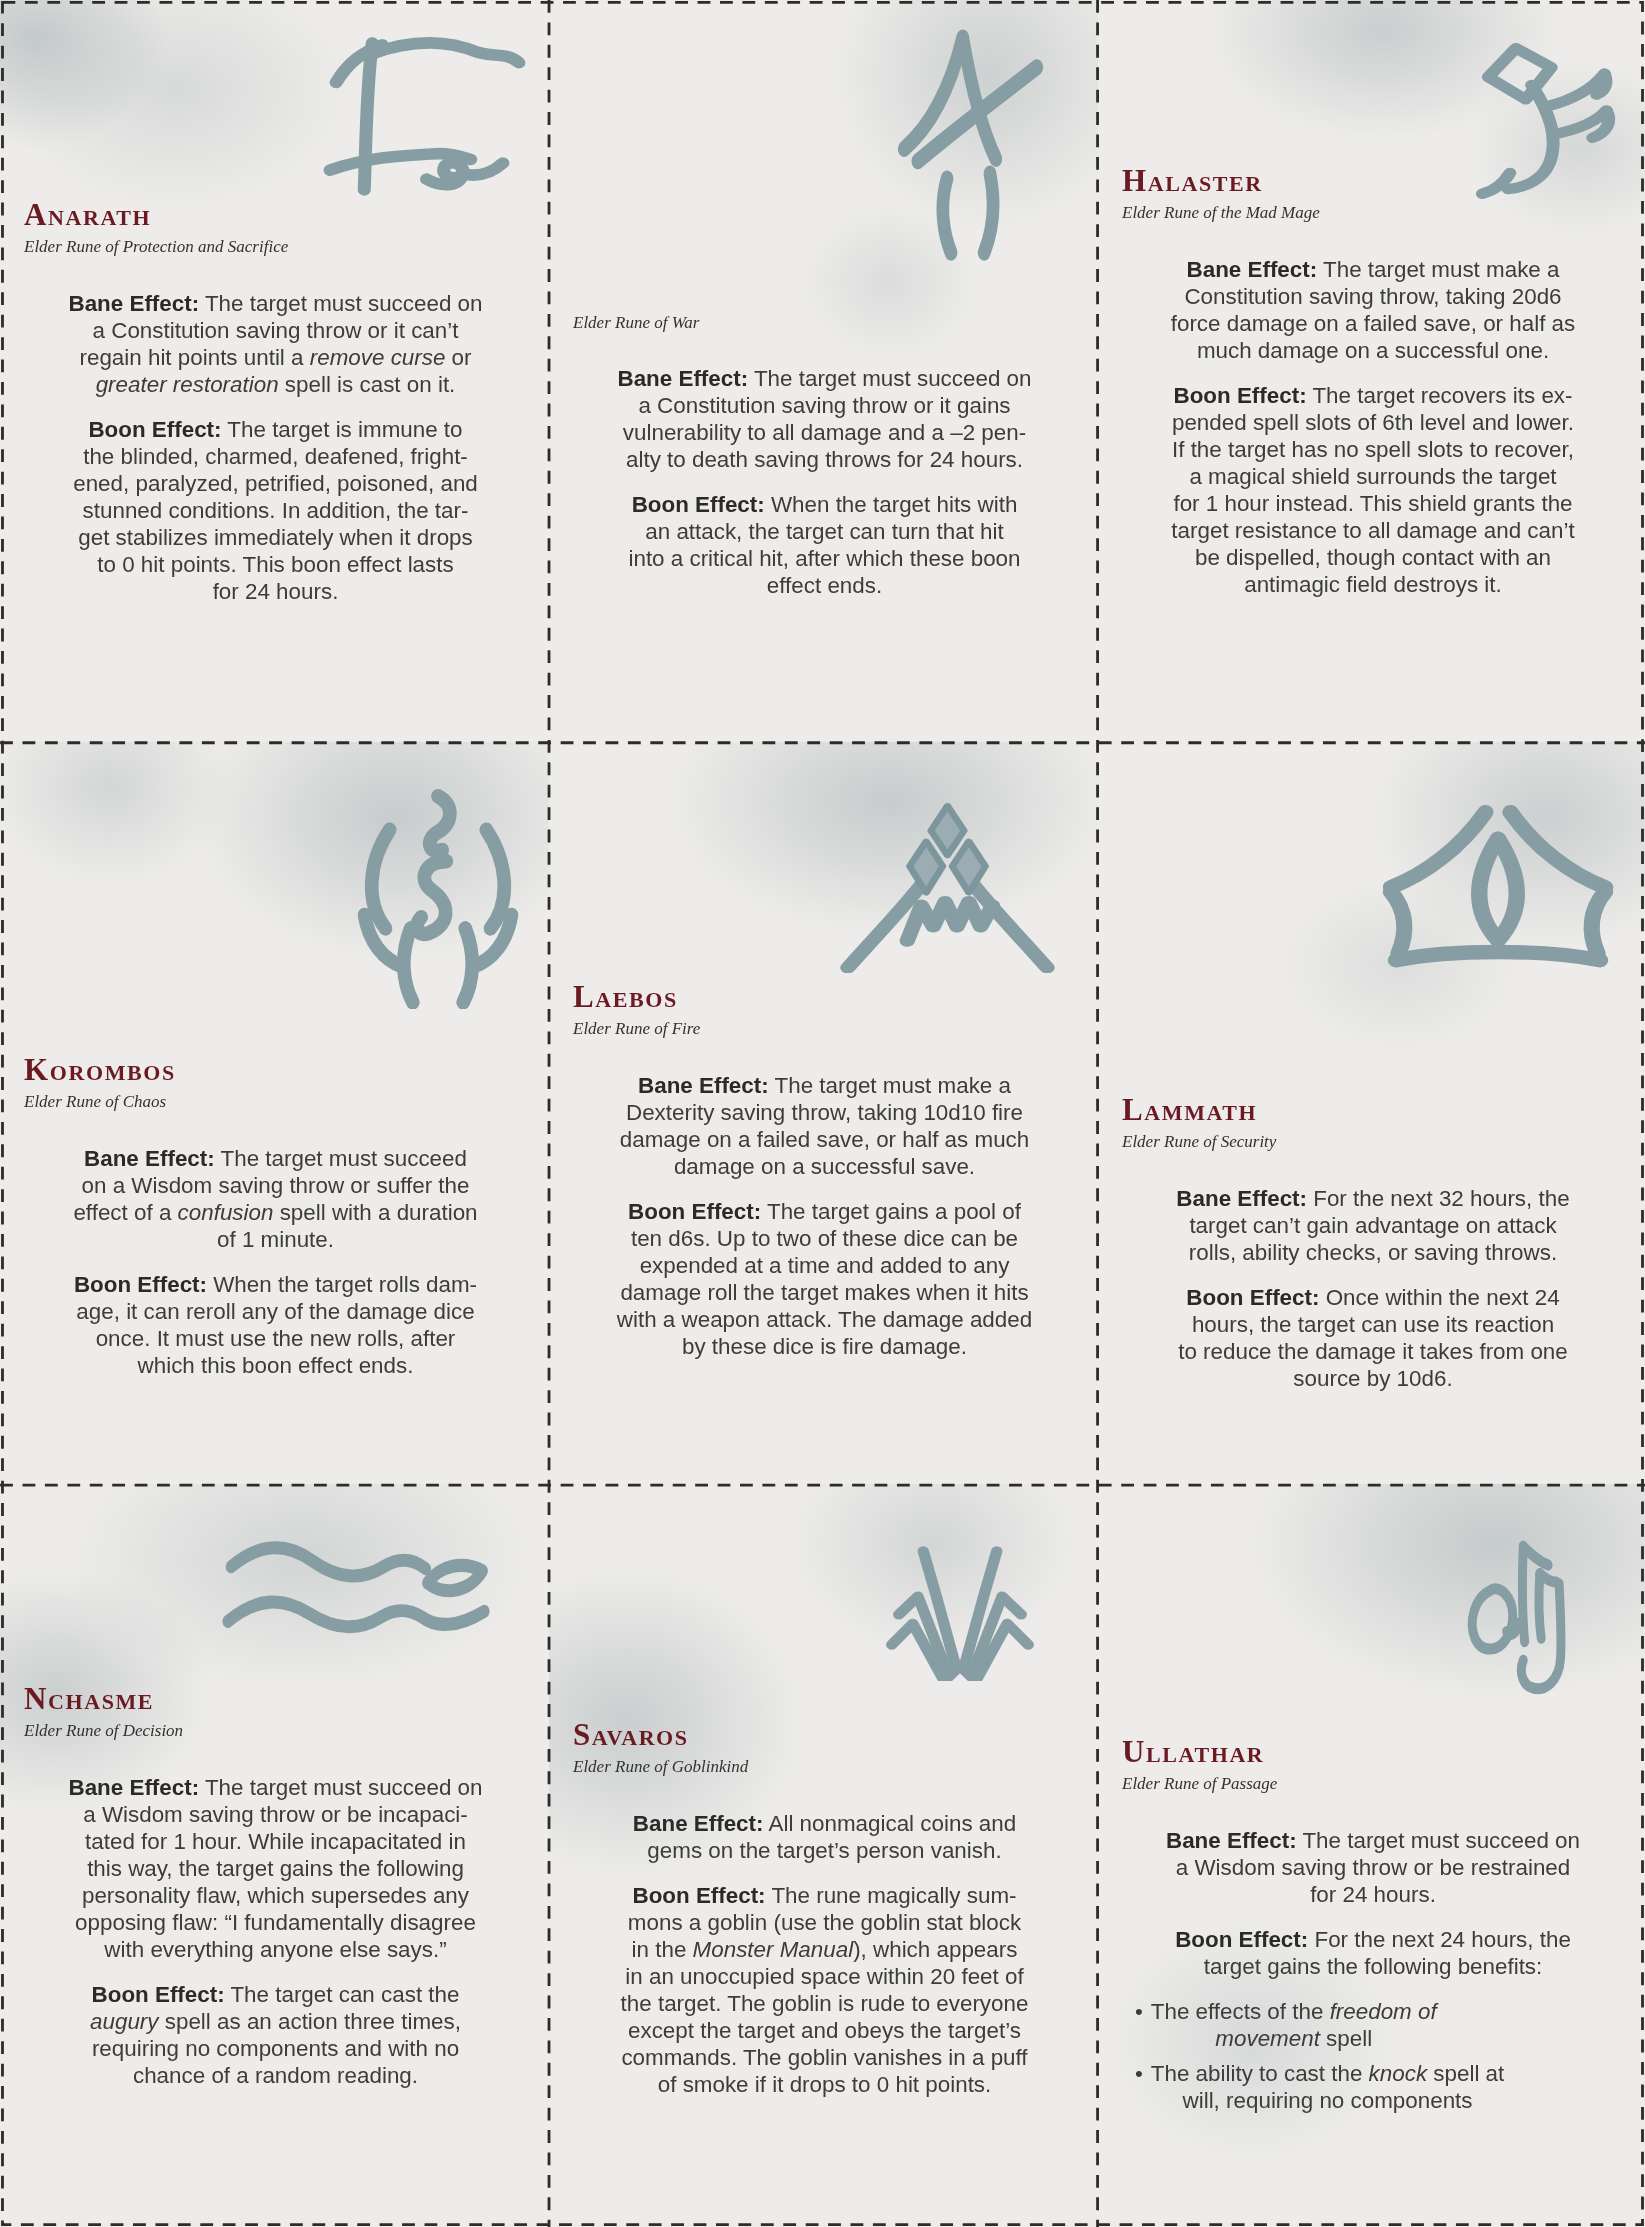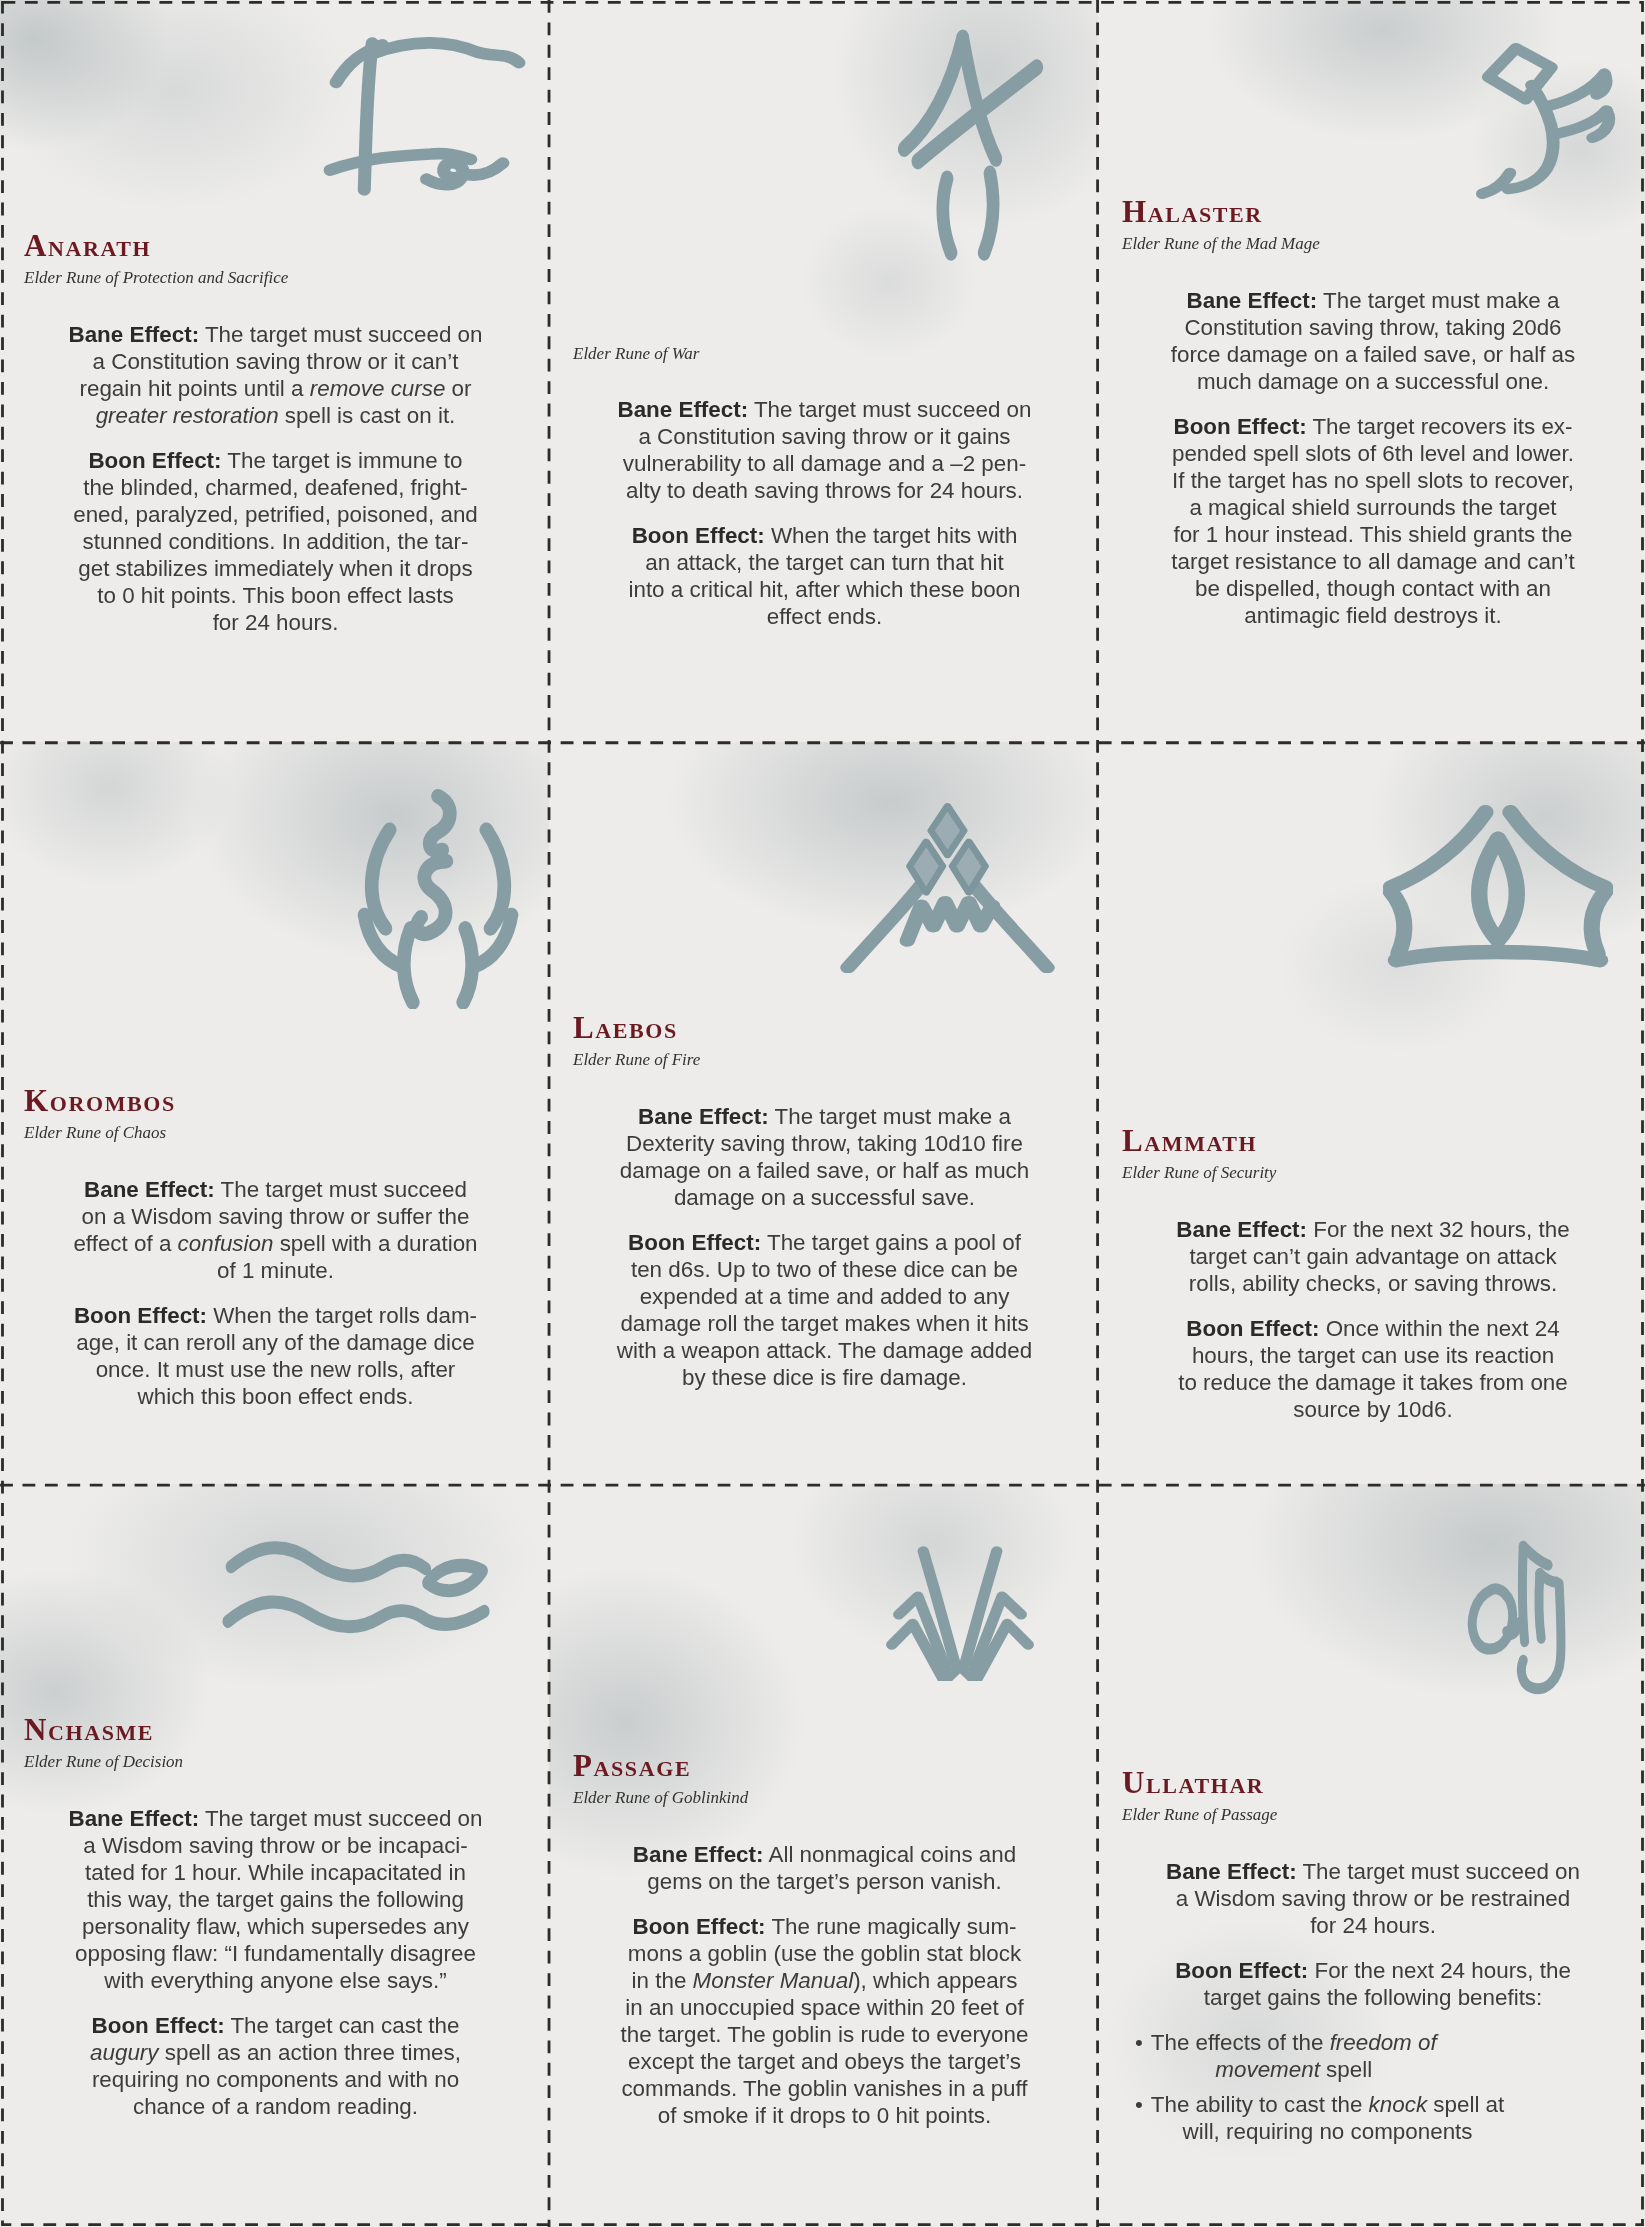--- a/index.html
+++ b/index.html
@@ -39,21 +39,21 @@
   .c7::before{background:
     radial-gradient(224px 176px at 10% 28%, rgba(152,164,167,.4), transparent 70%),
     radial-gradient(336px 192px at 55% 10%, rgba(152,164,167,.32), transparent 70%);}
   .c8::before{background:
     radial-gradient(256px 224px at 14% 32%, rgba(152,164,167,.42), transparent 70%),
     radial-gradient(208px 160px at 70% 8%, rgba(152,164,167,.3), transparent 70%);}
   .c9::before{background:
     radial-gradient(352px 224px at 72% 8%, rgba(158,169,171,.5), transparent 70%),
     radial-gradient(208px 176px at 28% 75%, rgba(158,169,171,.28), transparent 70%);}
 
-  .content{position:relative;padding:0 22px 0 24px;z-index:2;margin-top:31px;}
+  .content{position:relative;padding:0 22px 0 24px;z-index:2;}
   .c1 .content{padding-top:199px;}
   .c2 .content{padding-top:307px;}
   .c3 .content{padding-top:165px;}
   .c4 .content{padding-top:312px;}
   .c5 .content{padding-top:239px;}
   .c6 .content{padding-top:352px;}
   .c7 .content{padding-top:199px;}
   .c8 .content{padding-top:235px;}
   .c9 .content{padding-top:252px;}
 
@@ -308,21 +308,21 @@
       <svg class="rune r8" viewBox="0 0 100 100" preserveAspectRatio="none">
         <path d="M31,14 L38,42 L49,88"></path>
         <path d="M73,14 L66,42 L55,88"></path>
         <path d="M17,56 L28,44 L44,92"></path>
         <path d="M87,56 L76,44 L60,92"></path>
         <path d="M13,76 L25,62 L42,98"></path>
         <path d="M91,76 L79,62 L62,98"></path>
         <path d="M44,99 L52,90 L60,99"></path>
       </svg>
       <div class="content">
-        <h2 class="title">Passage</h2>
+        <h2 class="title">Savaros</h2>
         <p class="subtitle">Elder Rune of Goblinkind</p>
         <div class="paras">
             <p class="para"><span class="ptext"><b>Bane Effect:</b><span> All nonmagical coins and
 gems on the target’s person vanish.</span></span></p>
             <p class="para"><span class="ptext"><b>Boon Effect:</b><span> The rune magically sum-
 mons a goblin (use the goblin stat block
 in the </span><span class="it">Monster Manual</span><span>), which appears
 in an unoccupied space within 20 feet of
 the target. The goblin is rude to everyone
 except the target and obeys the target’s

